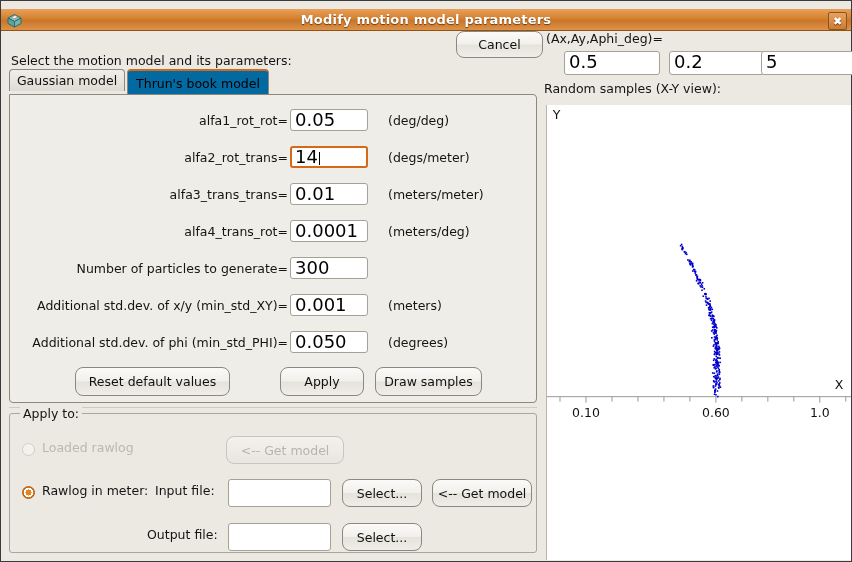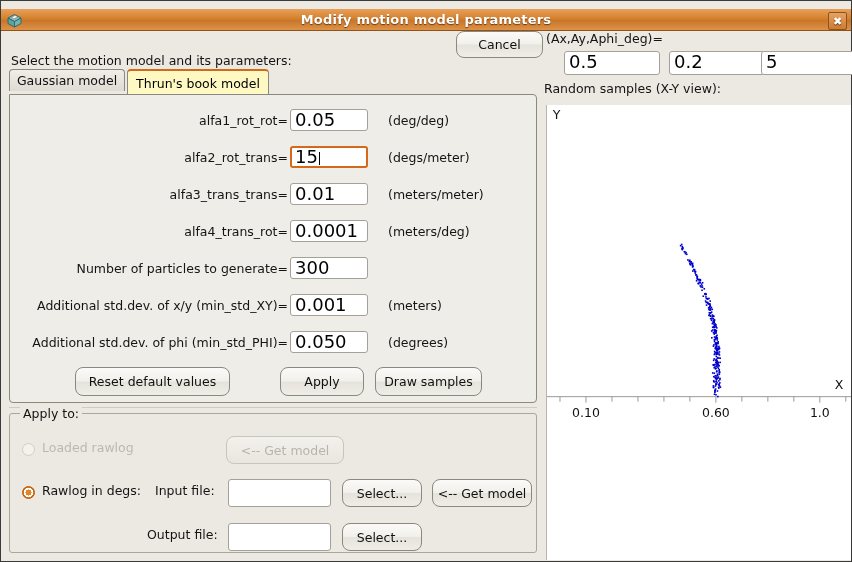--- a/index.html
+++ b/index.html
@@ -64,21 +64,21 @@
 
   .tabstrip{position:absolute;left:8px;top:68px;width:528px;height:26px;}
   .tab{
     position:absolute;top:0;height:22px;box-sizing:border-box;
     display:flex;align-items:center;justify-content:center;
     font-size:12.5px;color:#111;
     border:1px solid #8b887f;border-bottom:none;
     border-radius:4px 4px 0 0;
   }
   .tab.inactive{left:0;width:116px;background:linear-gradient(to bottom,#f0eeE8,#dedbd3);}
-  .tab.active{left:118px;width:142px;background:#fef9c3;
+  .tab.active{left:118px;width:142px;background:#0369a1;
     border-top:2px solid #d4691a;height:27px;color:#000;text-align:right;}
 
   .tabpanel{
     position:absolute;left:8px;top:93px;width:528px;height:309px;
     box-sizing:border-box;background:#efedE7;
     border:1px solid #8b887f;border-radius:0 4px 4px 4px;
   }
   .row{position:absolute;left:0;width:100%;height:24px;}
   .row .rl{position:absolute;right:248px;top:4px;text-align:right;}
   .row .tf{position:absolute;left:280px;width:78px;top:0;}
@@ -145,21 +145,21 @@
   <div class="tabpanel">
 
     <div class="row" style="top:14px">
       <div class="lbl rl">alfa1_rot_rot=</div>
       <div class="tf">0.05</div>
       <div class="lbl unit">(deg/deg)</div>
     </div>
 
     <div class="row" style="top:51px">
       <div class="lbl rl">alfa2_rot_trans=</div>
-      <div class="tf focused"><span>15</span><span class="caret"></span></div>
+      <div class="tf focused"><span>14</span><span class="caret"></span></div>
       <div class="lbl unit">(degs/meter)</div>
     </div>
 
     <div class="row" style="top:88px">
       <div class="lbl rl">alfa3_trans_trans=</div>
       <div class="tf">0.01</div>
       <div class="lbl unit">(meters/meter)</div>
     </div>
 
     <div class="row" style="top:125px">
@@ -196,21 +196,21 @@
   <div class="sep"></div>
 
   <div class="groupbox">
     <div class="gb-title">Apply to:</div>
 
     <div class="radio off" style="left:12px;top:29px;"></div>
     <div class="lbl dim" style="position:absolute;left:32px;top:26px;">Loaded rawlog</div>
     <div class="btn disabled" style="position:absolute;left:216px;top:22px;width:118px;height:28px;">&lt;-- Get model</div>
 
     <div class="radio on" style="left:12px;top:72px;"></div>
-    <div class="lbl" style="position:absolute;left:32px;top:69px;">Rawlog in degs:</div>
+    <div class="lbl" style="position:absolute;left:32px;top:69px;">Rawlog in meter:</div>
     <div class="lbl" style="position:absolute;left:145px;top:69px;">Input file:</div>
     <div class="tf" style="position:absolute;left:218px;top:65px;width:103px;height:28px;line-height:26px;"></div>
     <div class="btn" style="position:absolute;left:332px;top:65px;width:80px;height:28px;">Select...</div>
     <div class="btn" style="position:absolute;left:422px;top:65px;width:100px;height:28px;">&lt;-- Get model</div>
 
     <div class="lbl" style="position:absolute;left:137px;top:113px;">Output file:</div>
     <div class="tf" style="position:absolute;left:218px;top:109px;width:103px;height:28px;line-height:26px;"></div>
     <div class="btn" style="position:absolute;left:332px;top:109px;width:80px;height:28px;">Select...</div>
   </div>
 

